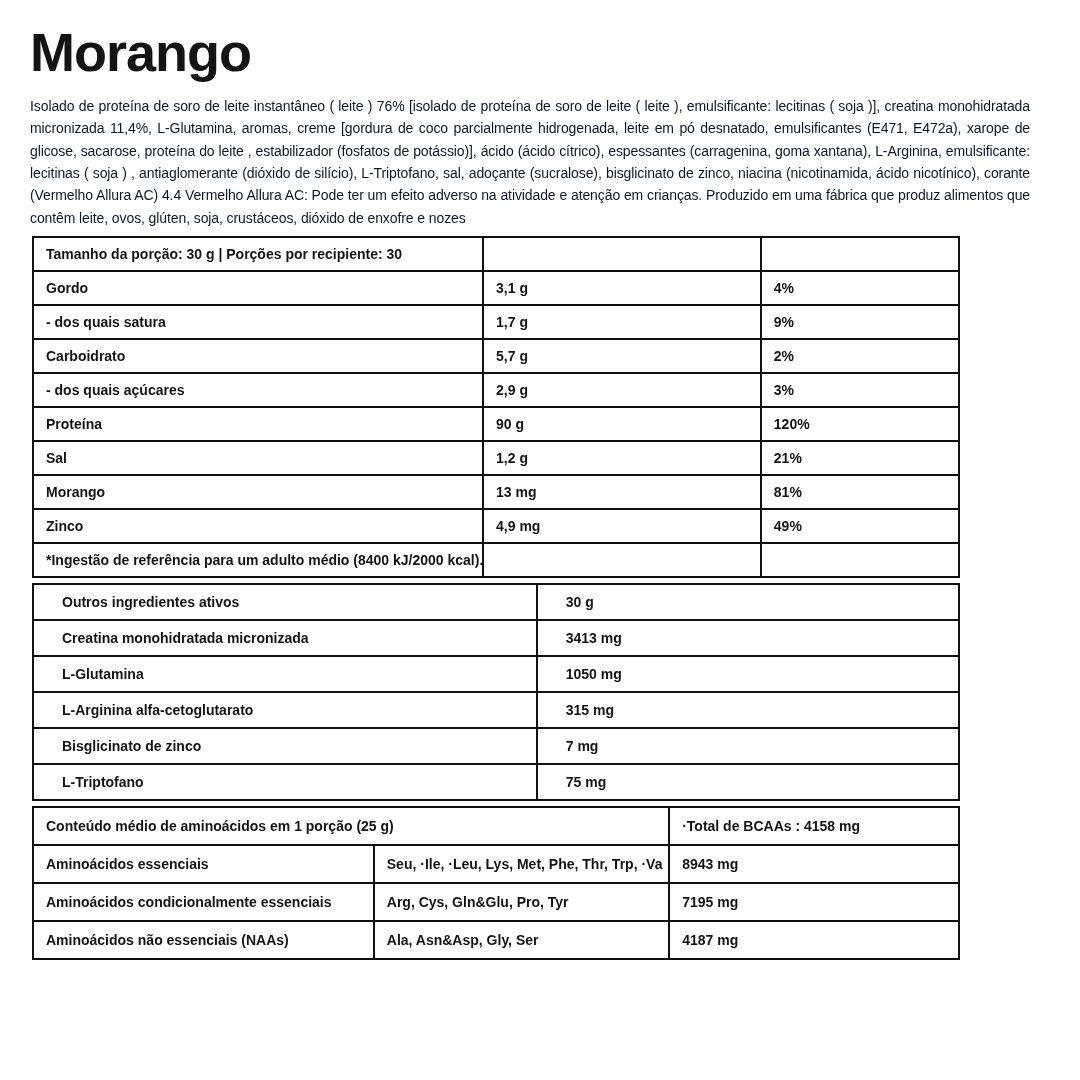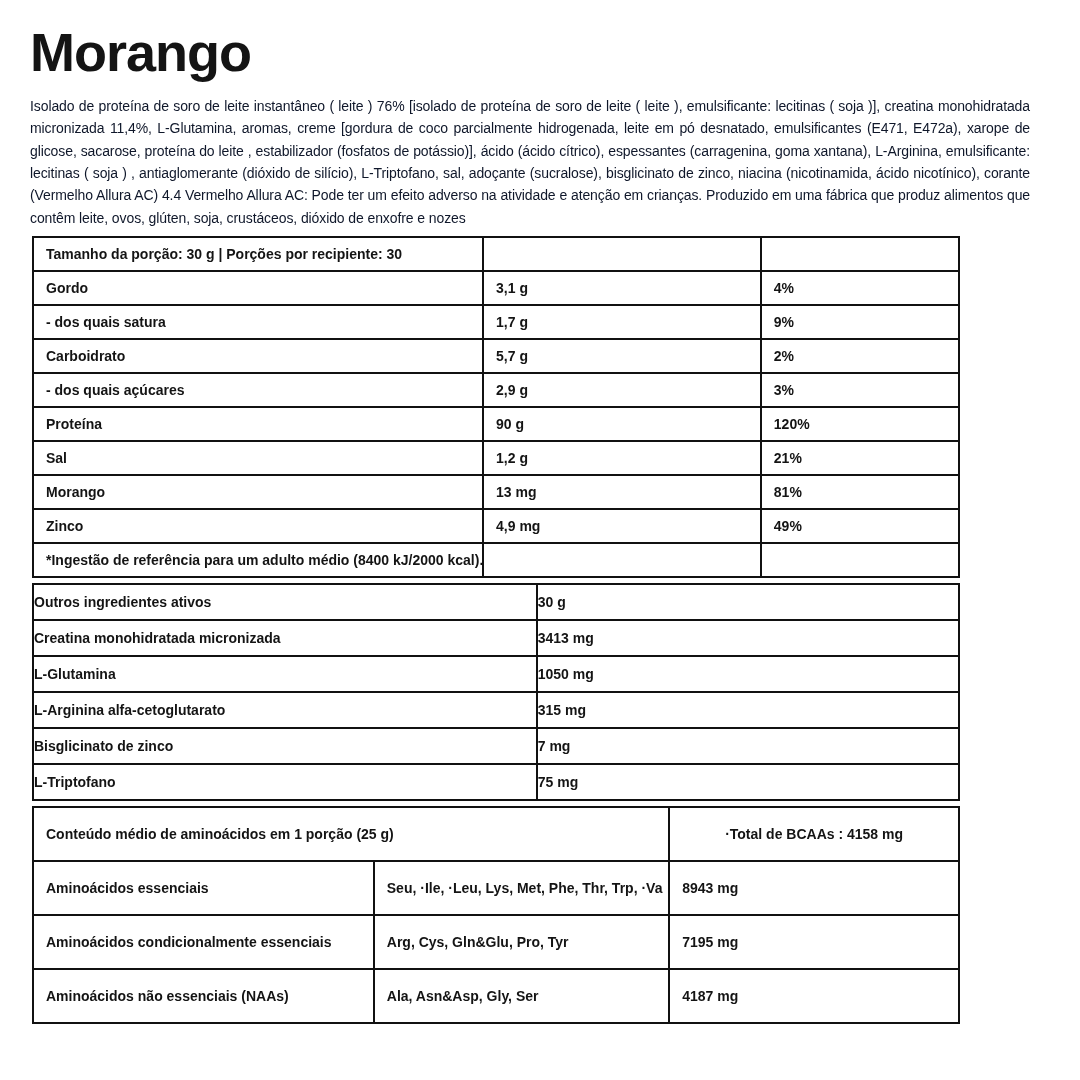--- a/index.html
+++ b/index.html
@@ -49,29 +49,29 @@
     padding: 8px 12px;
     vertical-align: middle;
     overflow: hidden;
     white-space: nowrap;
   }
   
   .t-nutrition col.c1 { width: 48.6%; }
   .t-nutrition col.c2 { width: 30.0%; }
   .t-nutrition col.c3 { width: 21.4%; }
   
-  .t-actives td { padding: 9px 0; }
+  .t-actives td { padding: 9px 28px; }
   .t-actives col.c1 { width: 54.4%; }
   .t-actives col.c2 { width: 45.6%; }
   
-  .t-amino td { padding: 18px 12px; }
+  .t-amino td { padding: 10px 12px; }
   .t-amino col.c1 { width: 36.8%; }
   .t-amino col.c2 { width: 31.9%; }
   .t-amino col.c3 { width: 31.3%; }
-  .cell-right { text-align: center; }
+  .cell-right { text-align: left; }
 </style>
 </head>
 <body>
 
 <div class="page">
 
   <h1 class="title">Morango</h1>
 
   <p class="ingredients">Isolado de proteína de soro de leite instantâneo ( leite ) 76% [isolado de proteína de soro de leite ( leite ), emulsificante: lecitinas ( soja )], creatina monohidratada micronizada 11,4%, L-Glutamina, aromas, creme [gordura de coco parcialmente hidrogenada, leite em pó desnatado, emulsificantes (E471, E472a), xarope de glicose, sacarose, proteína do leite , estabilizador (fosfatos de potássio)], ácido (ácido cítrico), espessantes (carragenina, goma xantana), L-Arginina, emulsificante: lecitinas ( soja ) , antiaglomerante (dióxido de silício), L-Triptofano, sal, adoçante (sucralose), bisglicinato de zinco, niacina (nicotinamida, ácido nicotínico), corante (Vermelho Allura AC) 4.4 Vermelho Allura AC: Pode ter um efeito adverso na atividade e atenção em crianças. Produzido em uma fábrica que produz alimentos que contêm leite, ovos, glúten, soja, crustáceos, dióxido de enxofre e nozes</p>
 

